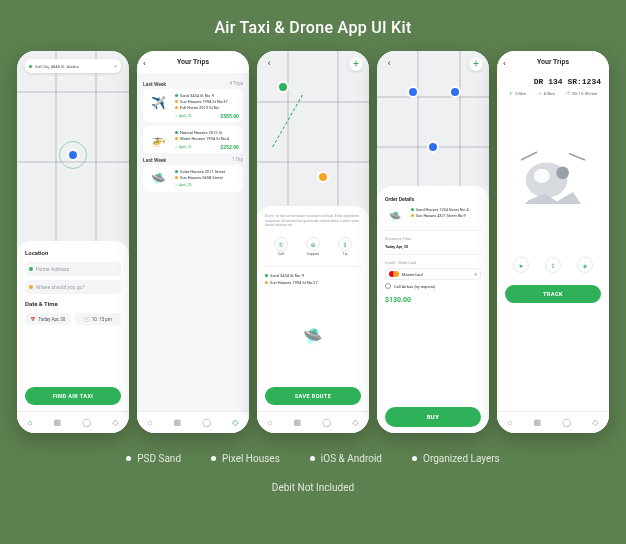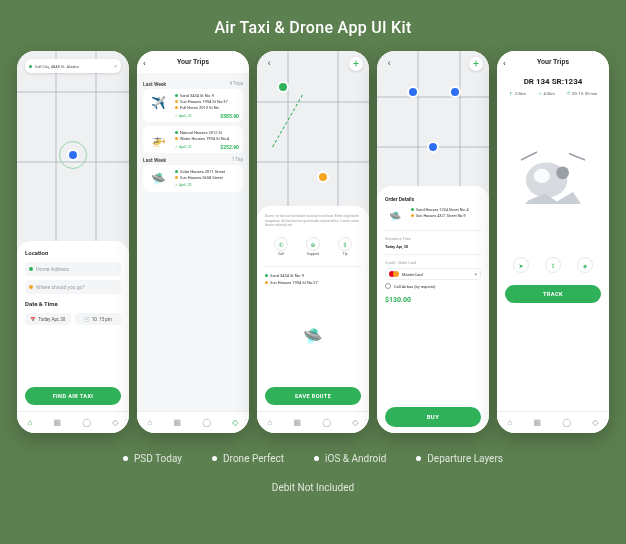--- a/index.html
+++ b/index.html
@@ -201,21 +201,21 @@
   .pay-chip .mc::before, .pay-chip .mc::after { content:""; position:absolute; width:6px; height:6px; border-radius:50%; top:0; }
   .pay-chip .mc::before { background:#eb001b; left:0;}
   .pay-chip .mc::after { background:#f79e1b; left:4px;}
   .pay-chip .pt { font-size:4px; color:#333; }
   .radio-line { display:flex; align-items:center; gap:3px; font-size:4px; color:#333; }
   .radio-line .r { width:6px; height:6px; border:1px solid #9aa0a8; border-radius:50%; }
   .total { font-size:7px; color:#2fb15a; font-weight:700; margin-top:4px;}
 
   
   .crash-area { height:150px; display:flex; align-items:center; justify-content:center; font-size:50px; }
-  .track-header { font-size:6px; font-weight:600; text-align:center; padding:4px 8px 0; color:#222;}
+  .track-header { font-size:6px; font-weight:600; text-align:right; padding:4px 8px 0; color:#222;font-family:Liberation Mono, monospace;}
   .metrics { display:flex; justify-content:space-around; font-size:4px; color:#555; padding:2px 6px 4px;}
   .metrics .m { display:flex; align-items:center; gap:2px;}
   .metrics .m .i { color:#2fb15a; font-size:5px;}
   .share-row { display:flex; justify-content:space-around; padding:6px 8px;}
   .share-row .sico { width:16px; height:16px; border:1px solid #e4e6ea; border-radius:50%; display:flex; align-items:center; justify-content:center; font-size:6px; color:#2fb15a;}
   .track-btn { margin:6px 8px 0; background:#2fb15a; color:#fff; border-radius:12px; height:18px; font-size:5.5px; font-weight:700; line-height:18px; text-align:center; letter-spacing:0.5px;}
 
   
   .features {
     display:flex; justify-content:center; gap:30px;
@@ -515,29 +515,29 @@
       <span class="nav-ico">◯</span>
       <span class="nav-ico">◇</span>
     </div>
   </div>
 
 </div>
 
 <div class="features">
   <div class="f">
       <span class="b"></span>
-      <span>PSD Today</span>
+      <span>PSD Sand</span>
     </div>
   <div class="f">
       <span class="b"></span>
-      <span>Drone Perfect</span>
+      <span>Pixel Houses</span>
     </div>
   <div class="f">
       <span class="b"></span>
       <span>iOS &amp; Android</span>
     </div>
   <div class="f">
       <span class="b"></span>
-      <span>Departure Layers</span>
+      <span>Organized Layers</span>
     </div>
 </div>
 
 <div class="note">Debit Not Included</div>
 
 </body></html>

